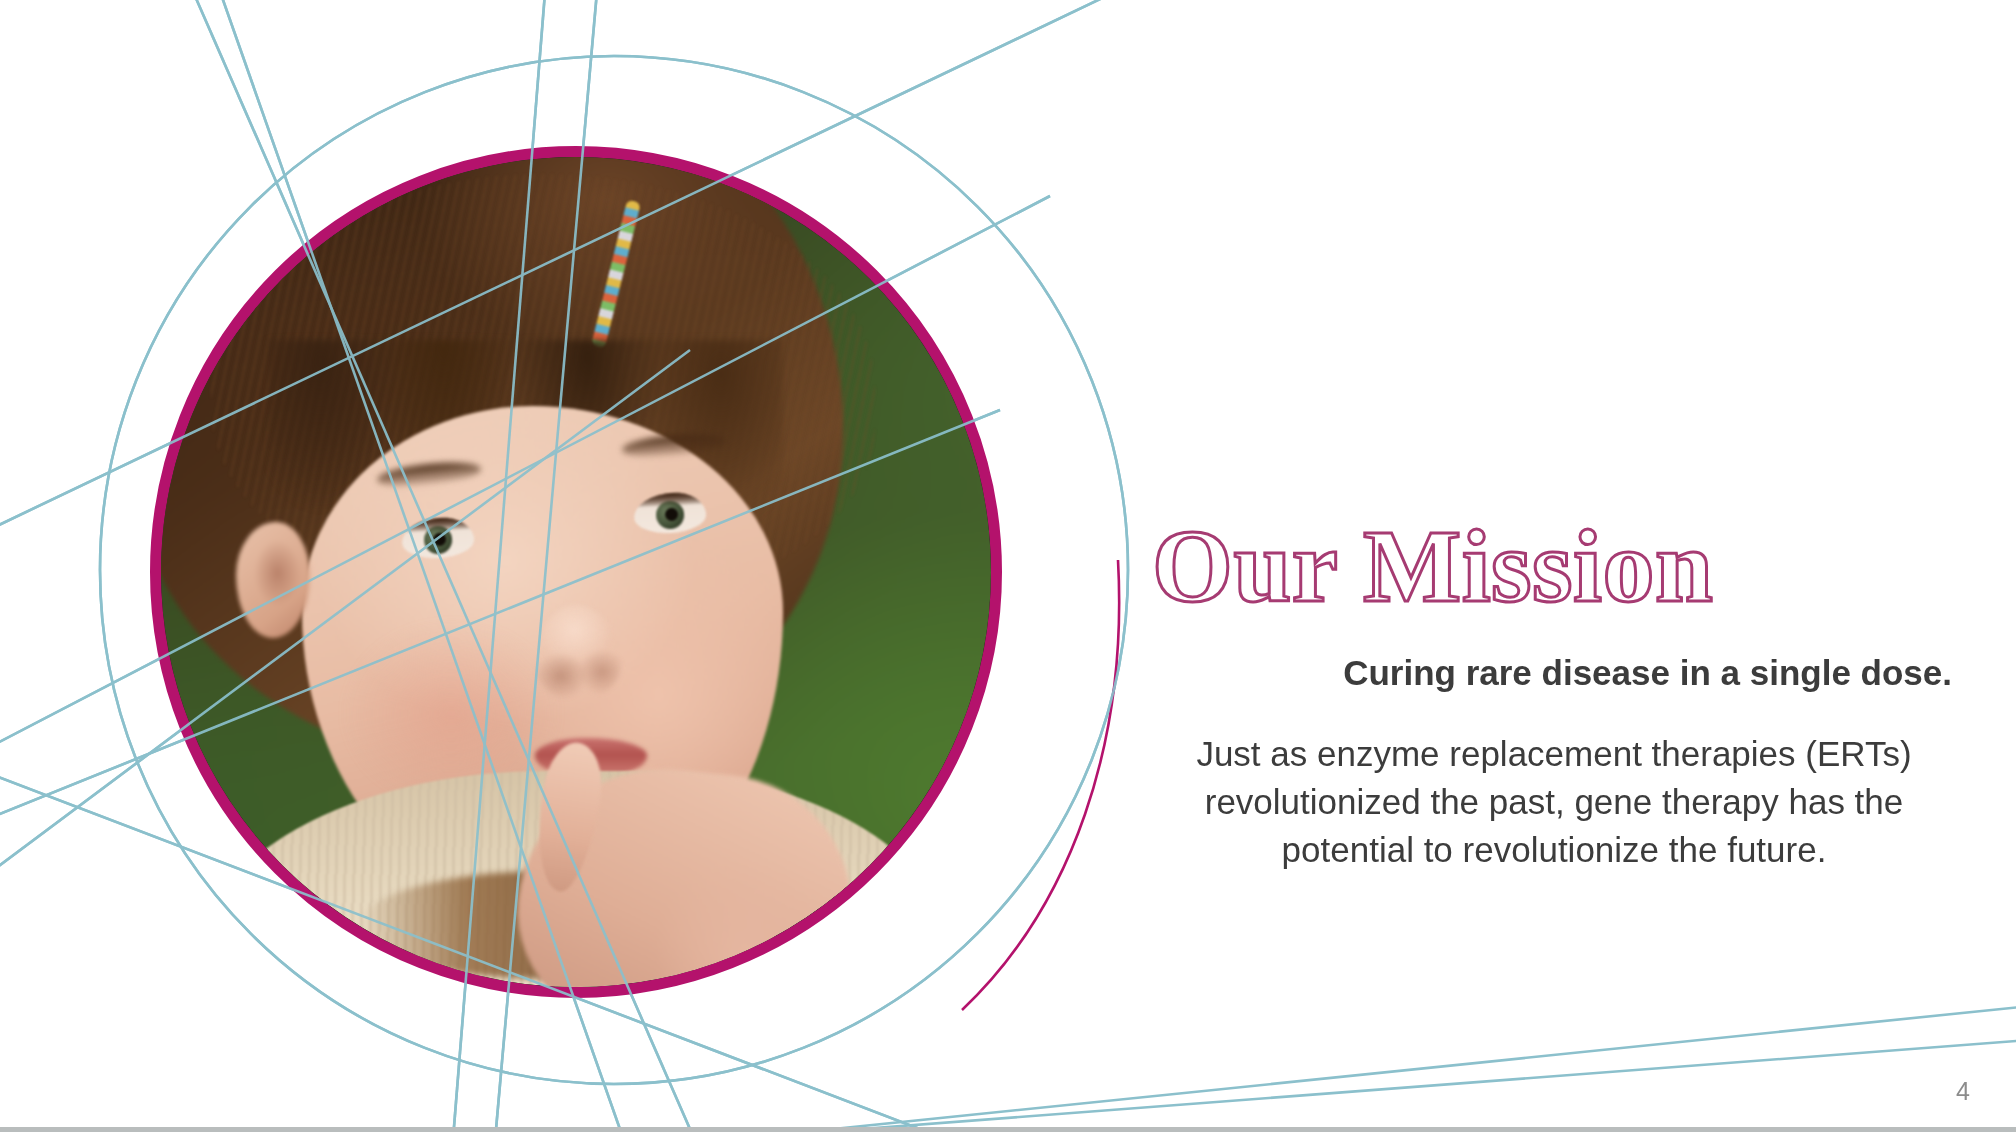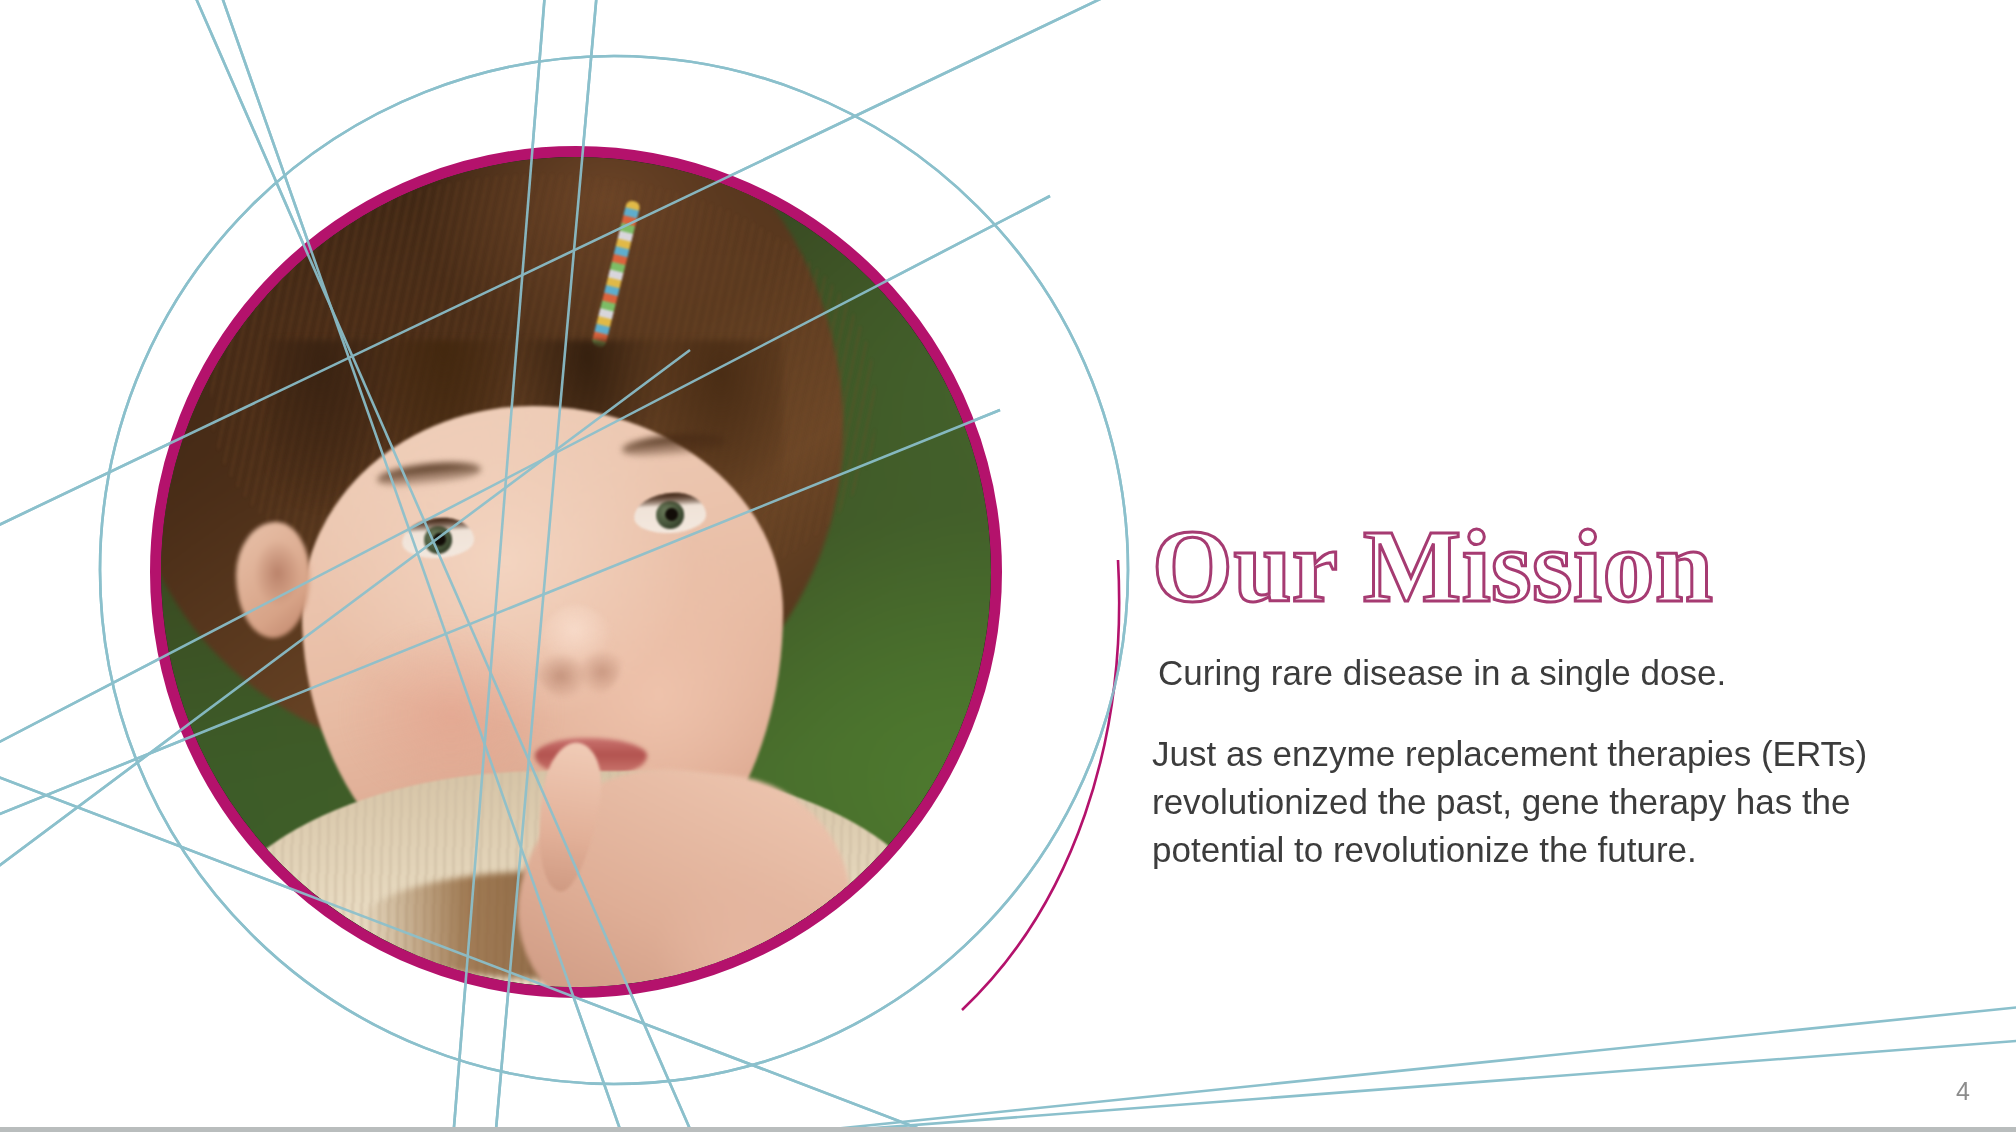--- a/index.html
+++ b/index.html
@@ -308,29 +308,31 @@
     color: transparent;
     -webkit-text-stroke: 3px #a63b72;
     font-family: Liberation Serif, serif;
     white-space: nowrap;
   }
   .tagline {
     margin: 30px 0 0 6px;
     font-size: 35px;
     line-height: 1.3;
     color: #3c3c3c;
-    font-weight: 400;
+    font-weight: 700;
+    text-align: right;
   }
   .body-copy {
-    margin: 34px 0 0 0;
+    margin: 34px 0 0 22px;
     font-size: 35px;
     line-height: 1.37;
     color: #3c3c3c;
     font-weight: 400;
     max-width: 760px;
+    text-align: center;
   }
 
   
   .page-number {
     position: absolute;
     right: 46px;
     bottom: 26px;
     font-size: 25px;
     color: #8c8c8c;
     z-index: 6;

